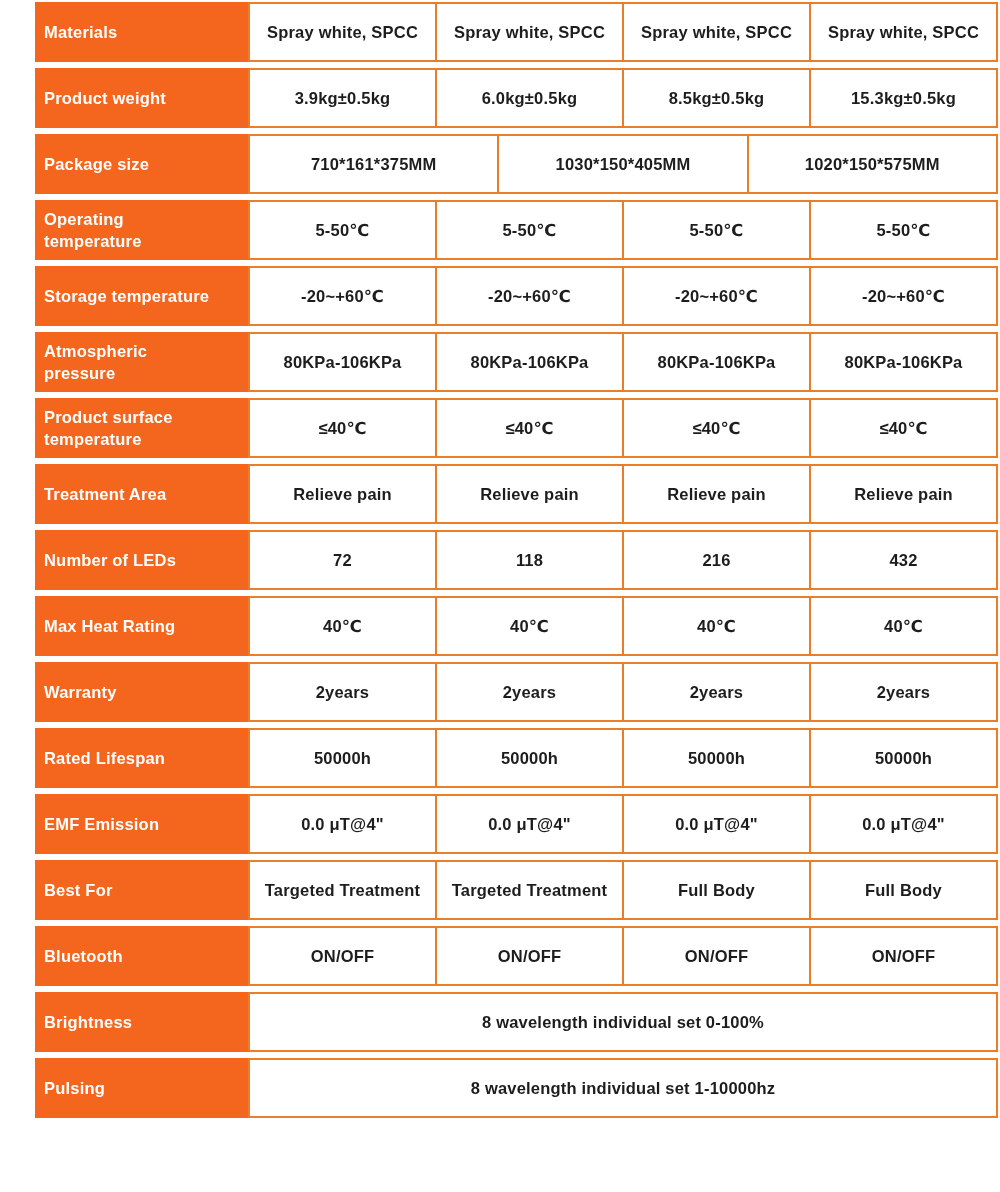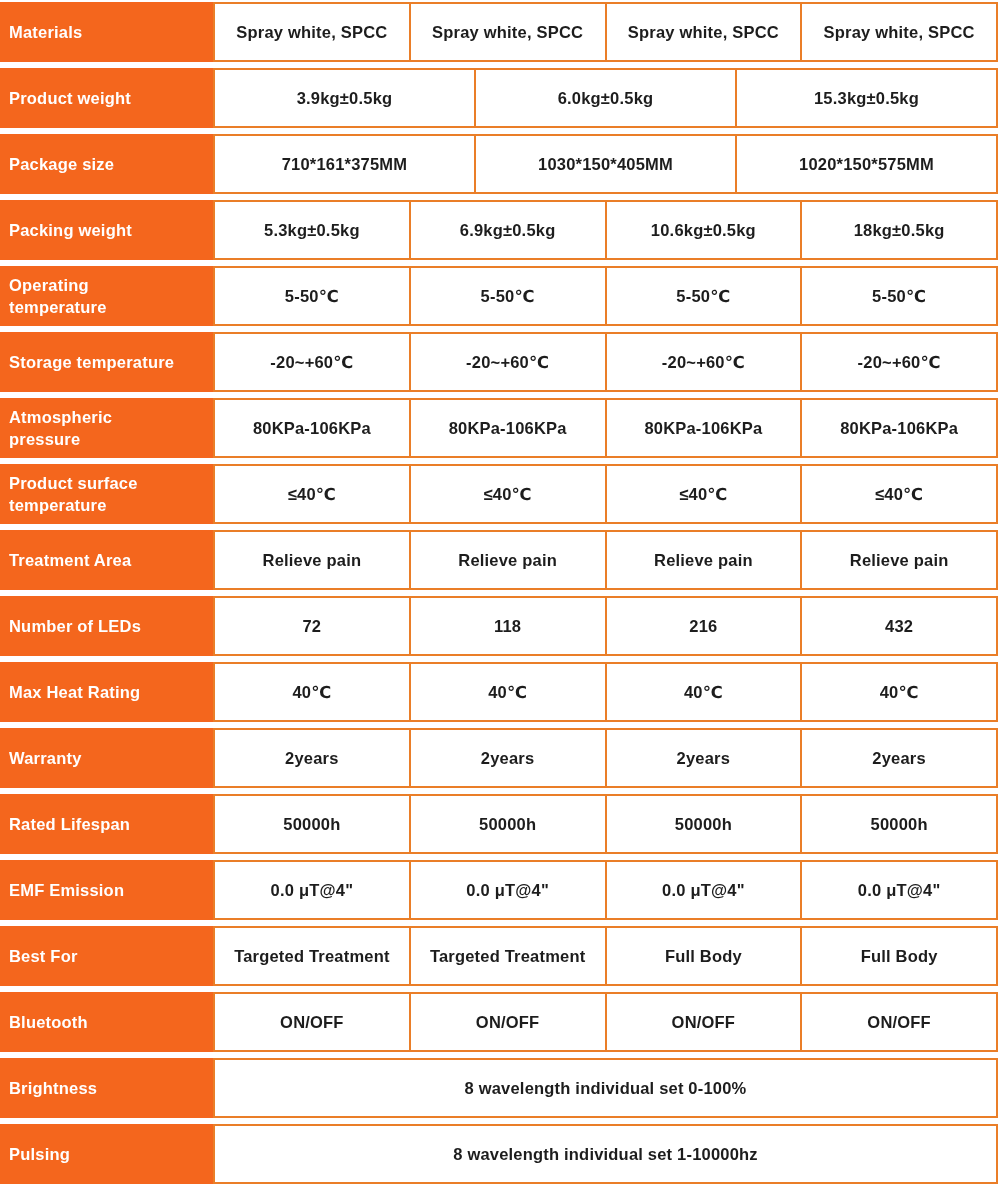--- a/index.html
+++ b/index.html
@@ -14,20 +14,21 @@
   body{
     width:1000px;height:1192px;
     background:var(--page-bg);
     font-family:"Liberation Sans","DejaVu Sans",sans-serif;
     overflow:hidden;
   }
   .spec-table{
     display:flex;flex-direction:column;
     gap:6px;
     padding:2px 2px 0 0;
+    margin-left:35px;
   }
   .row{
     display:flex;
     height:60px;
     flex:0 0 60px;
   }
   .label{
     flex:0 0 213px;width:213px;
     background:var(--orange);
     color:var(--label-text);
@@ -63,37 +64,31 @@
     <div class="cell">Spray white, SPCC</div>
     <div class="cell">Spray white, SPCC</div>
     <div class="cell">Spray white, SPCC</div>
     <div class="cell">Spray white, SPCC</div>
   </div>
 
   <div class="row">
     <div class="label">Product weight</div>
     <div class="cell">3.9kg±0.5kg</div>
     <div class="cell">6.0kg±0.5kg</div>
+    <div class="cell">8.5kg±0.5kg</div>
     <div class="cell">15.3kg±0.5kg</div>
   </div>
 
   <div class="row">
     <div class="label">Package size</div>
     <div class="cell">710*161*375MM</div>
     <div class="cell">1030*150*405MM</div>
     <div class="cell">1020*150*575MM</div>
   </div>
 
-  <div class="row">
-    <div class="label">Packing weight</div>
-    <div class="cell">5.3kg±0.5kg</div>
-    <div class="cell">6.9kg±0.5kg</div>
-    <div class="cell">10.6kg±0.5kg</div>
-    <div class="cell">18kg±0.5kg</div>
-  </div>
 
   <div class="row">
     <div class="label">Operating
 temperature</div>
     <div class="cell">5-50℃</div>
     <div class="cell">5-50℃</div>
     <div class="cell">5-50℃</div>
     <div class="cell">5-50℃</div>
   </div>
 

